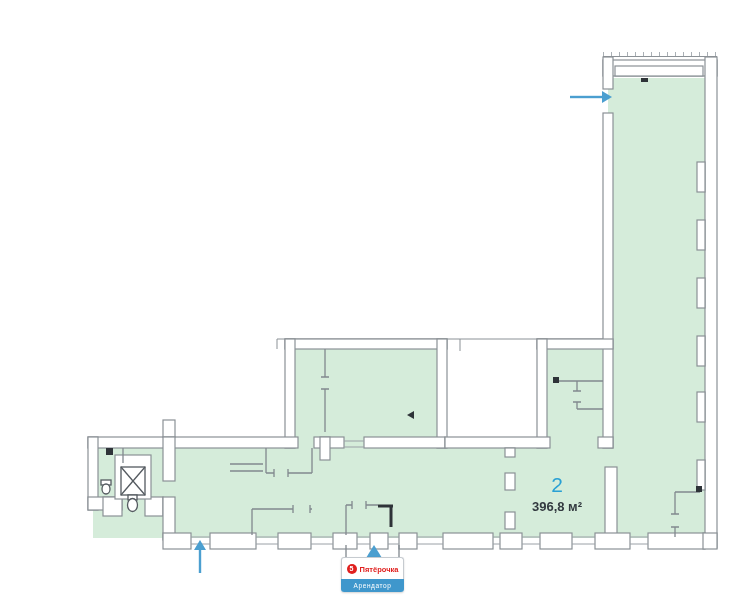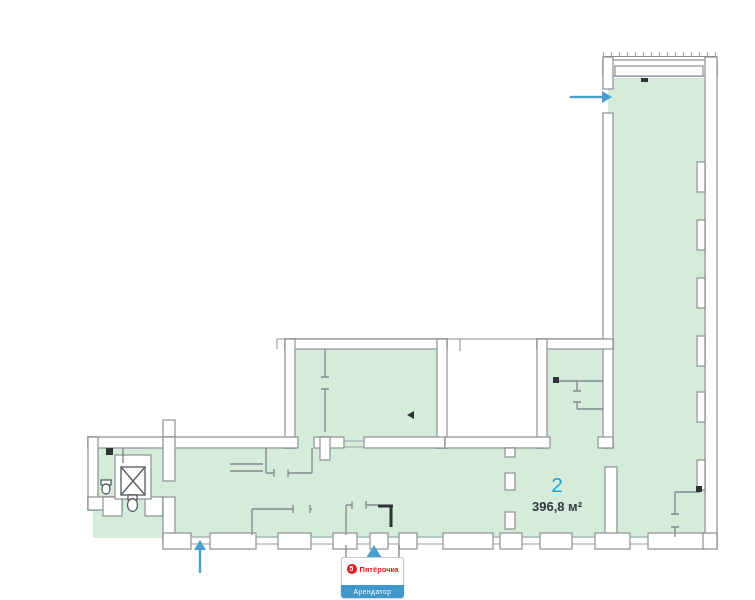--- a/index.html
+++ b/index.html
@@ -14,21 +14,21 @@
   .part{stroke:#81888e;stroke-width:1.3;fill:none;}
   .darkline{stroke:#2e3338;stroke-width:3;fill:none;}
   .darkfill{fill:#2e3338;stroke:none;}
   .fixture{fill:#ffffff;stroke:#545a60;stroke-width:1.3;}
   .unit-label{font-family:"Liberation Sans",sans-serif;font-size:21px;font-weight:500;text-anchor:middle;}
   .area-label{font-family:"Liberation Sans",sans-serif;font-size:13px;font-weight:bold;text-anchor:middle;}
   
   .badge{position:absolute;left:341px;top:557px;width:63px;box-shadow:0 1px 2px rgba(0,0,0,.18);
          border-radius:3px;}
   .badge-top{background:#ffffff;border:1px solid #c6cbd0;border-bottom:none;border-radius:3px 3px 0 0;
-             display:flex;align-items:center;justify-content:center;gap:3px;padding:6px 2px 11px 2px;}
+             display:flex;align-items:center;justify-content:center;gap:3px;padding:6px 2px 5px 2px;}
   .badge-logo{width:10px;height:10px;border-radius:50%;background:#e0201f;color:#ffffff;
               font-size:7px;font-weight:bold;line-height:10px;text-align:center;flex:0 0 auto;}
   .badge-brand{color:#e0201f;font-size:7.5px;font-weight:bold;white-space:nowrap;}
   .badge-bottom{background:#3f97cc;color:#ffffff;font-size:6.5px;text-align:center;
                 padding:3px 0;border-radius:0 0 3px 3px;letter-spacing:.6px;}
 </style>
 </head>
 <body>
 
 <div class="stage">

